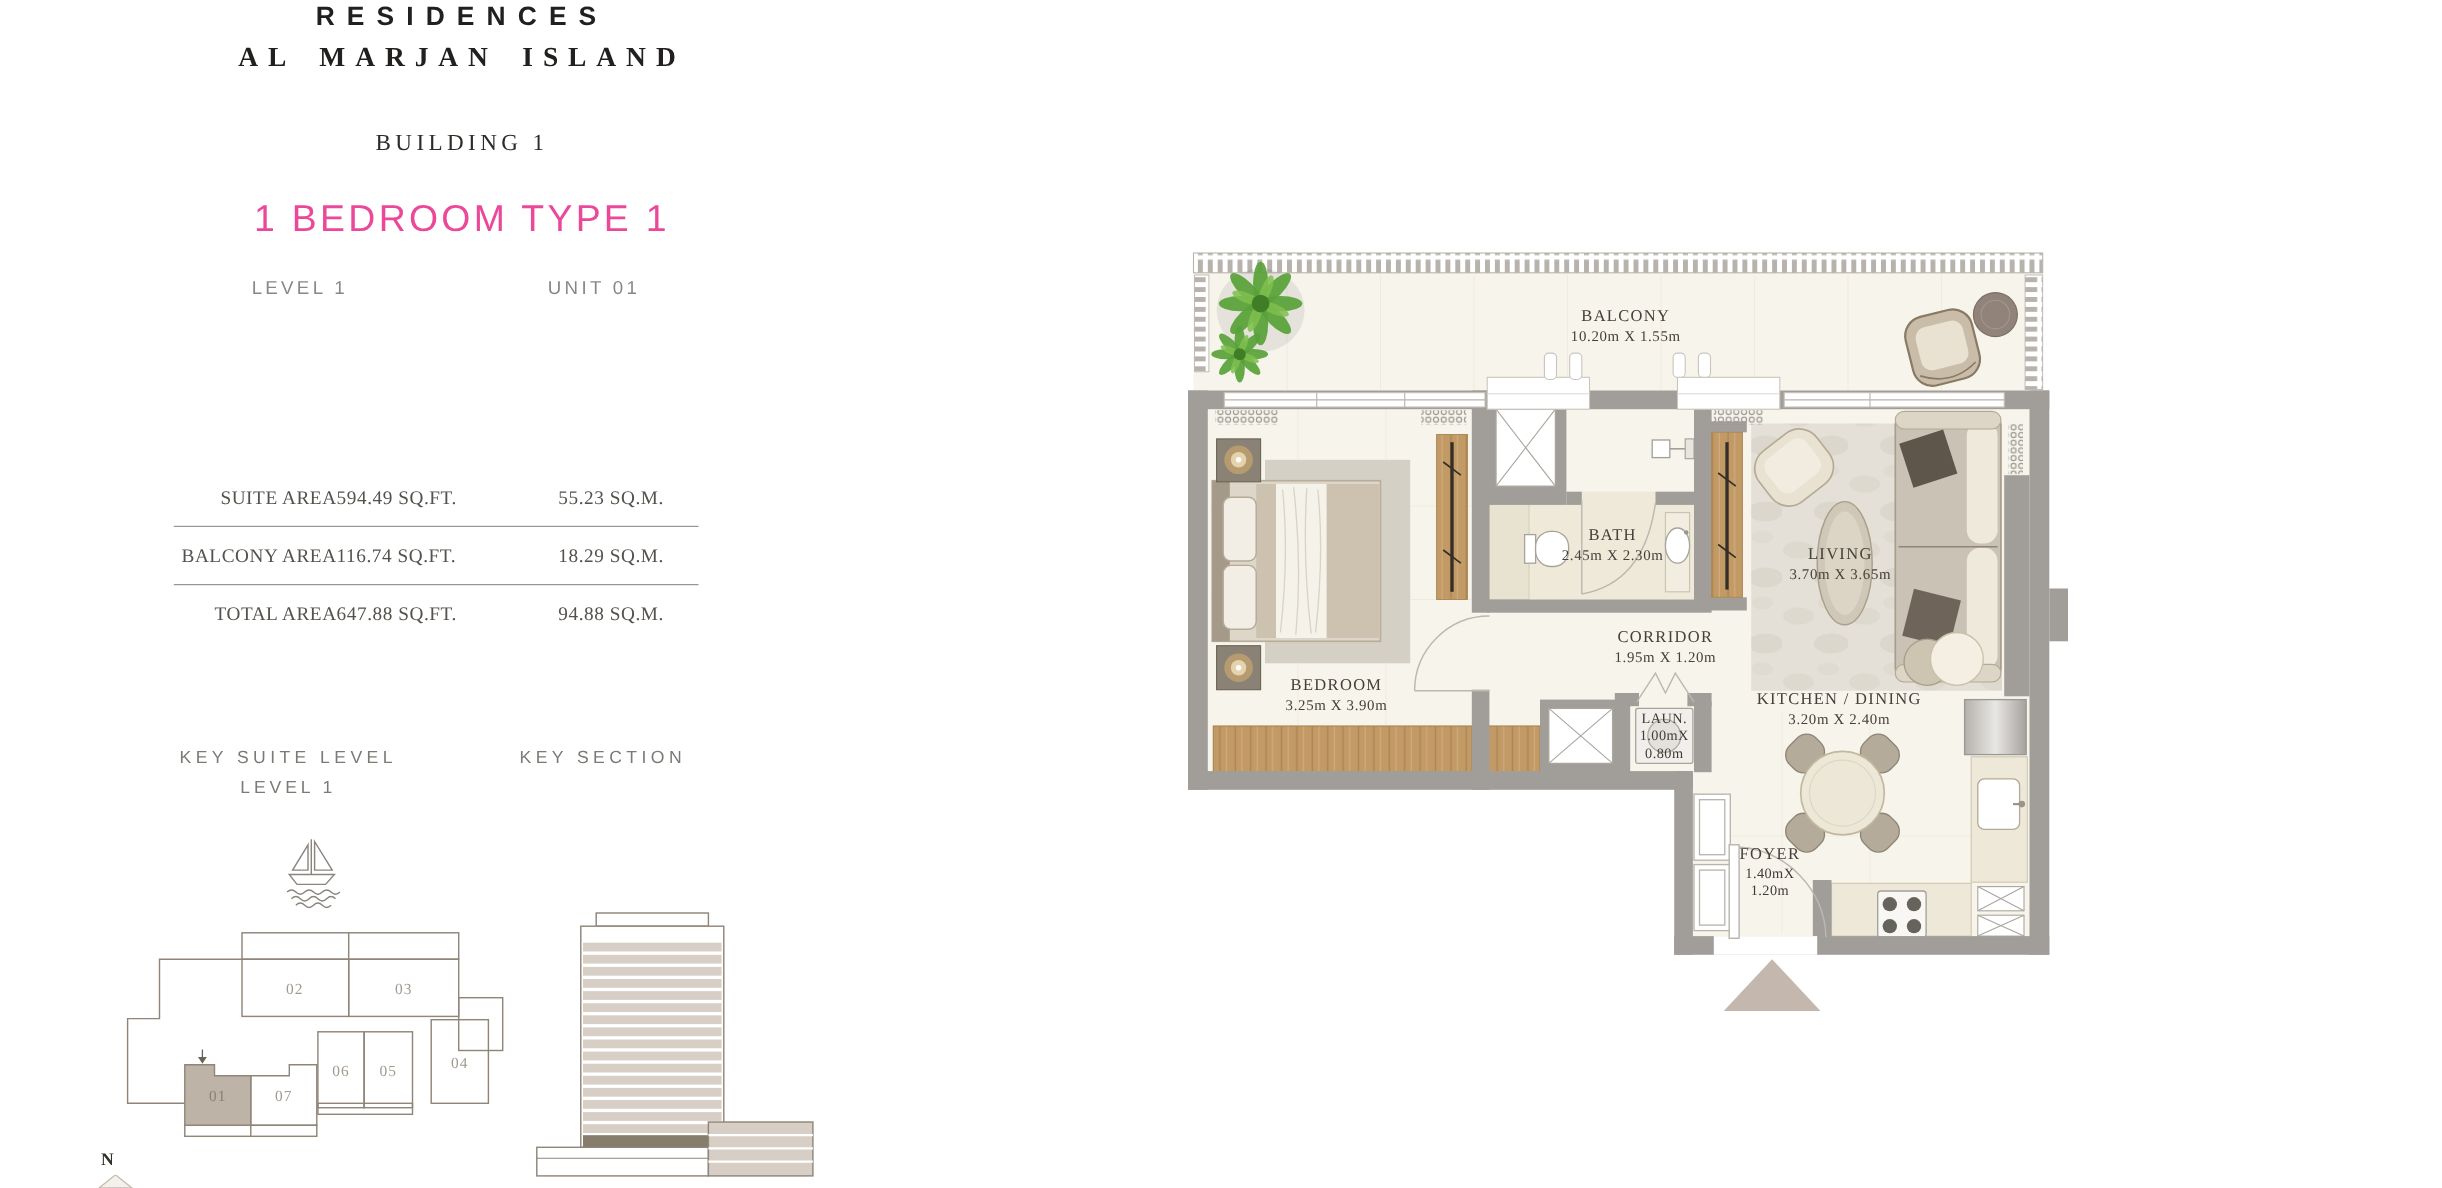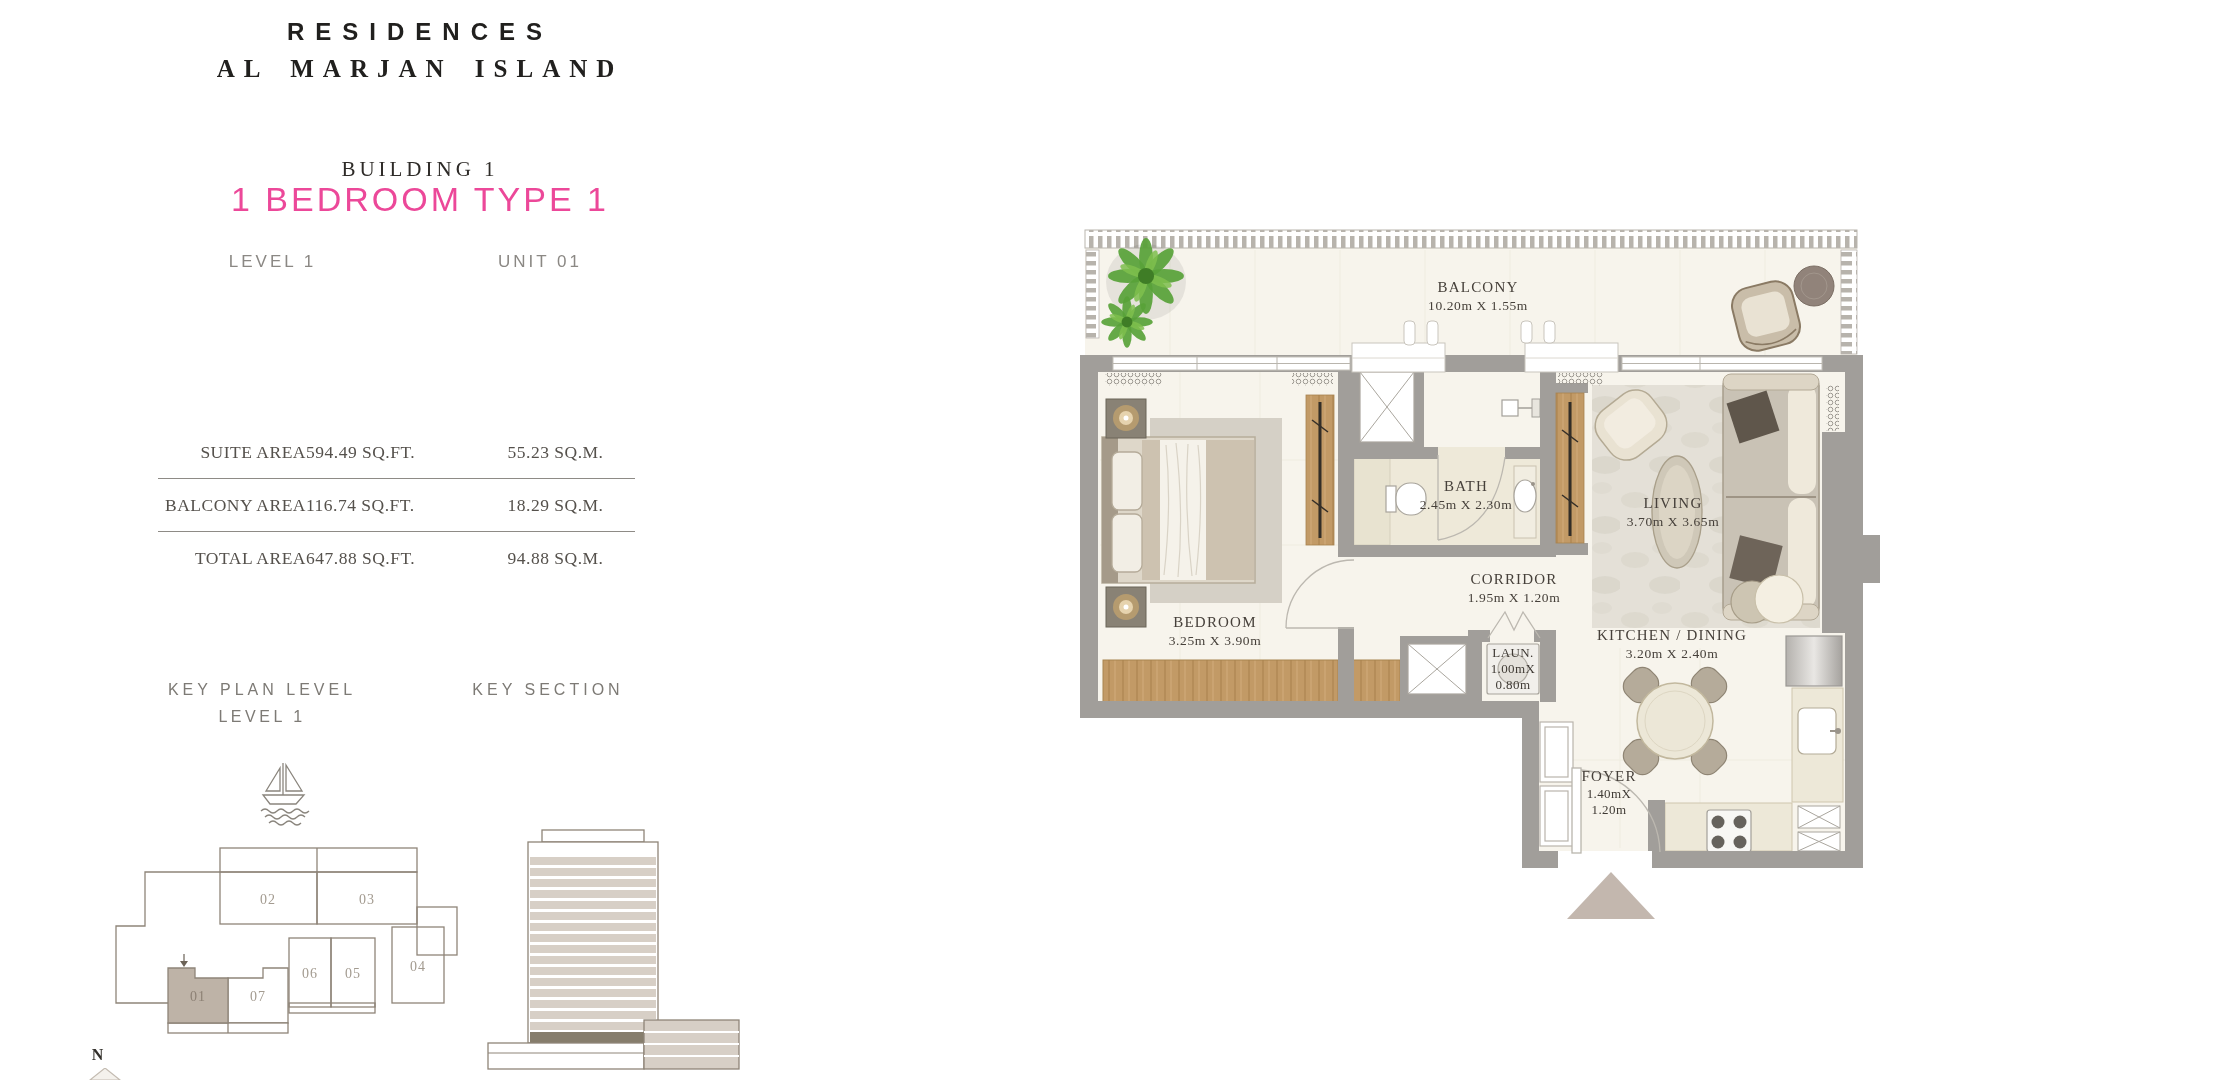--- a/index.html
+++ b/index.html
@@ -1,25 +1,25 @@
 <!DOCTYPE html>
 <html><head>
 <meta charset="utf-8">
 <style>
   html,body{margin:0;padding:0;background:#ffffff;}
   .page{position:relative;width:2220px;height:1080px;background:#ffffff;overflow:hidden;
         font-family:"Liberation Serif","DejaVu Serif",serif;color:#2c2a27;}
   .abs{position:absolute;}
   .center{text-align:center;}
-  .brand{left:110px;top:16px;width:620px;}
+  .brand{left:110px;top:0;width:620px;}
   .brand-l1{font-family:"Liberation Sans","DejaVu Sans",sans-serif;font-weight:700;
             font-size:24px;letter-spacing:11px;color:#21201e;padding-top:2px;}
   .brand-l2{font-family:Liberation Serif, serif;font-weight:700;
             font-size:25px;letter-spacing:9px;word-spacing:7px;color:#21201e;margin-top:9px;}
-  .building{left:110px;top:117px;width:620px;font-size:21px;letter-spacing:4px;color:#2e2b28;margin-top:40px;}
+  .building{left:110px;top:117px;width:620px;font-size:21px;letter-spacing:4px;color:#2e2b28;}
   .unittype{left:110px;top:180px;width:620px;font-family:"Liberation Sans","DejaVu Sans",sans-serif;
             font-size:34px;font-weight:400;letter-spacing:3px;color:#ec4899;}
   .lvlrow{font-family:"Liberation Sans","DejaVu Sans",sans-serif;font-size:17px;
           letter-spacing:3px;color:#8b8884;top:252px;}
   .lvl{left:190px;width:165px;}
   .unit{left:455px;width:170px;}
   .areatable{left:158px;top:426px;width:477px;font-family:Liberation Serif, serif;
              font-size:17.5px;color:#55514c;letter-spacing:0.5px;}
   .arow{display:grid;grid-template-columns:148px 170px 159px;align-items:center;height:52px;}
   .arow.rule{border-bottom:1.5px solid #8e8b86;}
@@ -67,21 +67,21 @@
       <div class="acell-right">18.29 SQ.M.</div>
     </div>
     <div class="arow">
       <div class="acell-label">TOTAL AREA</div>
       <div class="acell-mid">647.88 SQ.FT.</div>
       <div class="acell-right">94.88 SQ.M.</div>
     </div>
   </div>
 
   <div class="abs keytitle kp-title center">
-    <div>KEY PLAN LEVEL</div>
+    <div>KEY SUITE LEVEL</div>
     <div class="kp-sub">LEVEL 1</div>
   </div>
   <div class="abs keytitle ks-title center">KEY SECTION</div>
 
   <svg class="abs" style="left:80px;top:755px;" width="400" height="290" viewBox="0 0 400 290">
     <g stroke="#8a857d" fill="none" stroke-width="1.3">
       <line x1="203" y1="8" x2="203" y2="40"></line>
       <polygon points="200,13 186,36 200,36"></polygon>
       <polygon points="206,10 222,36 206,36"></polygon>
       <path d="M183,40 L224,40 L216,49 L190,49 Z"></path>

